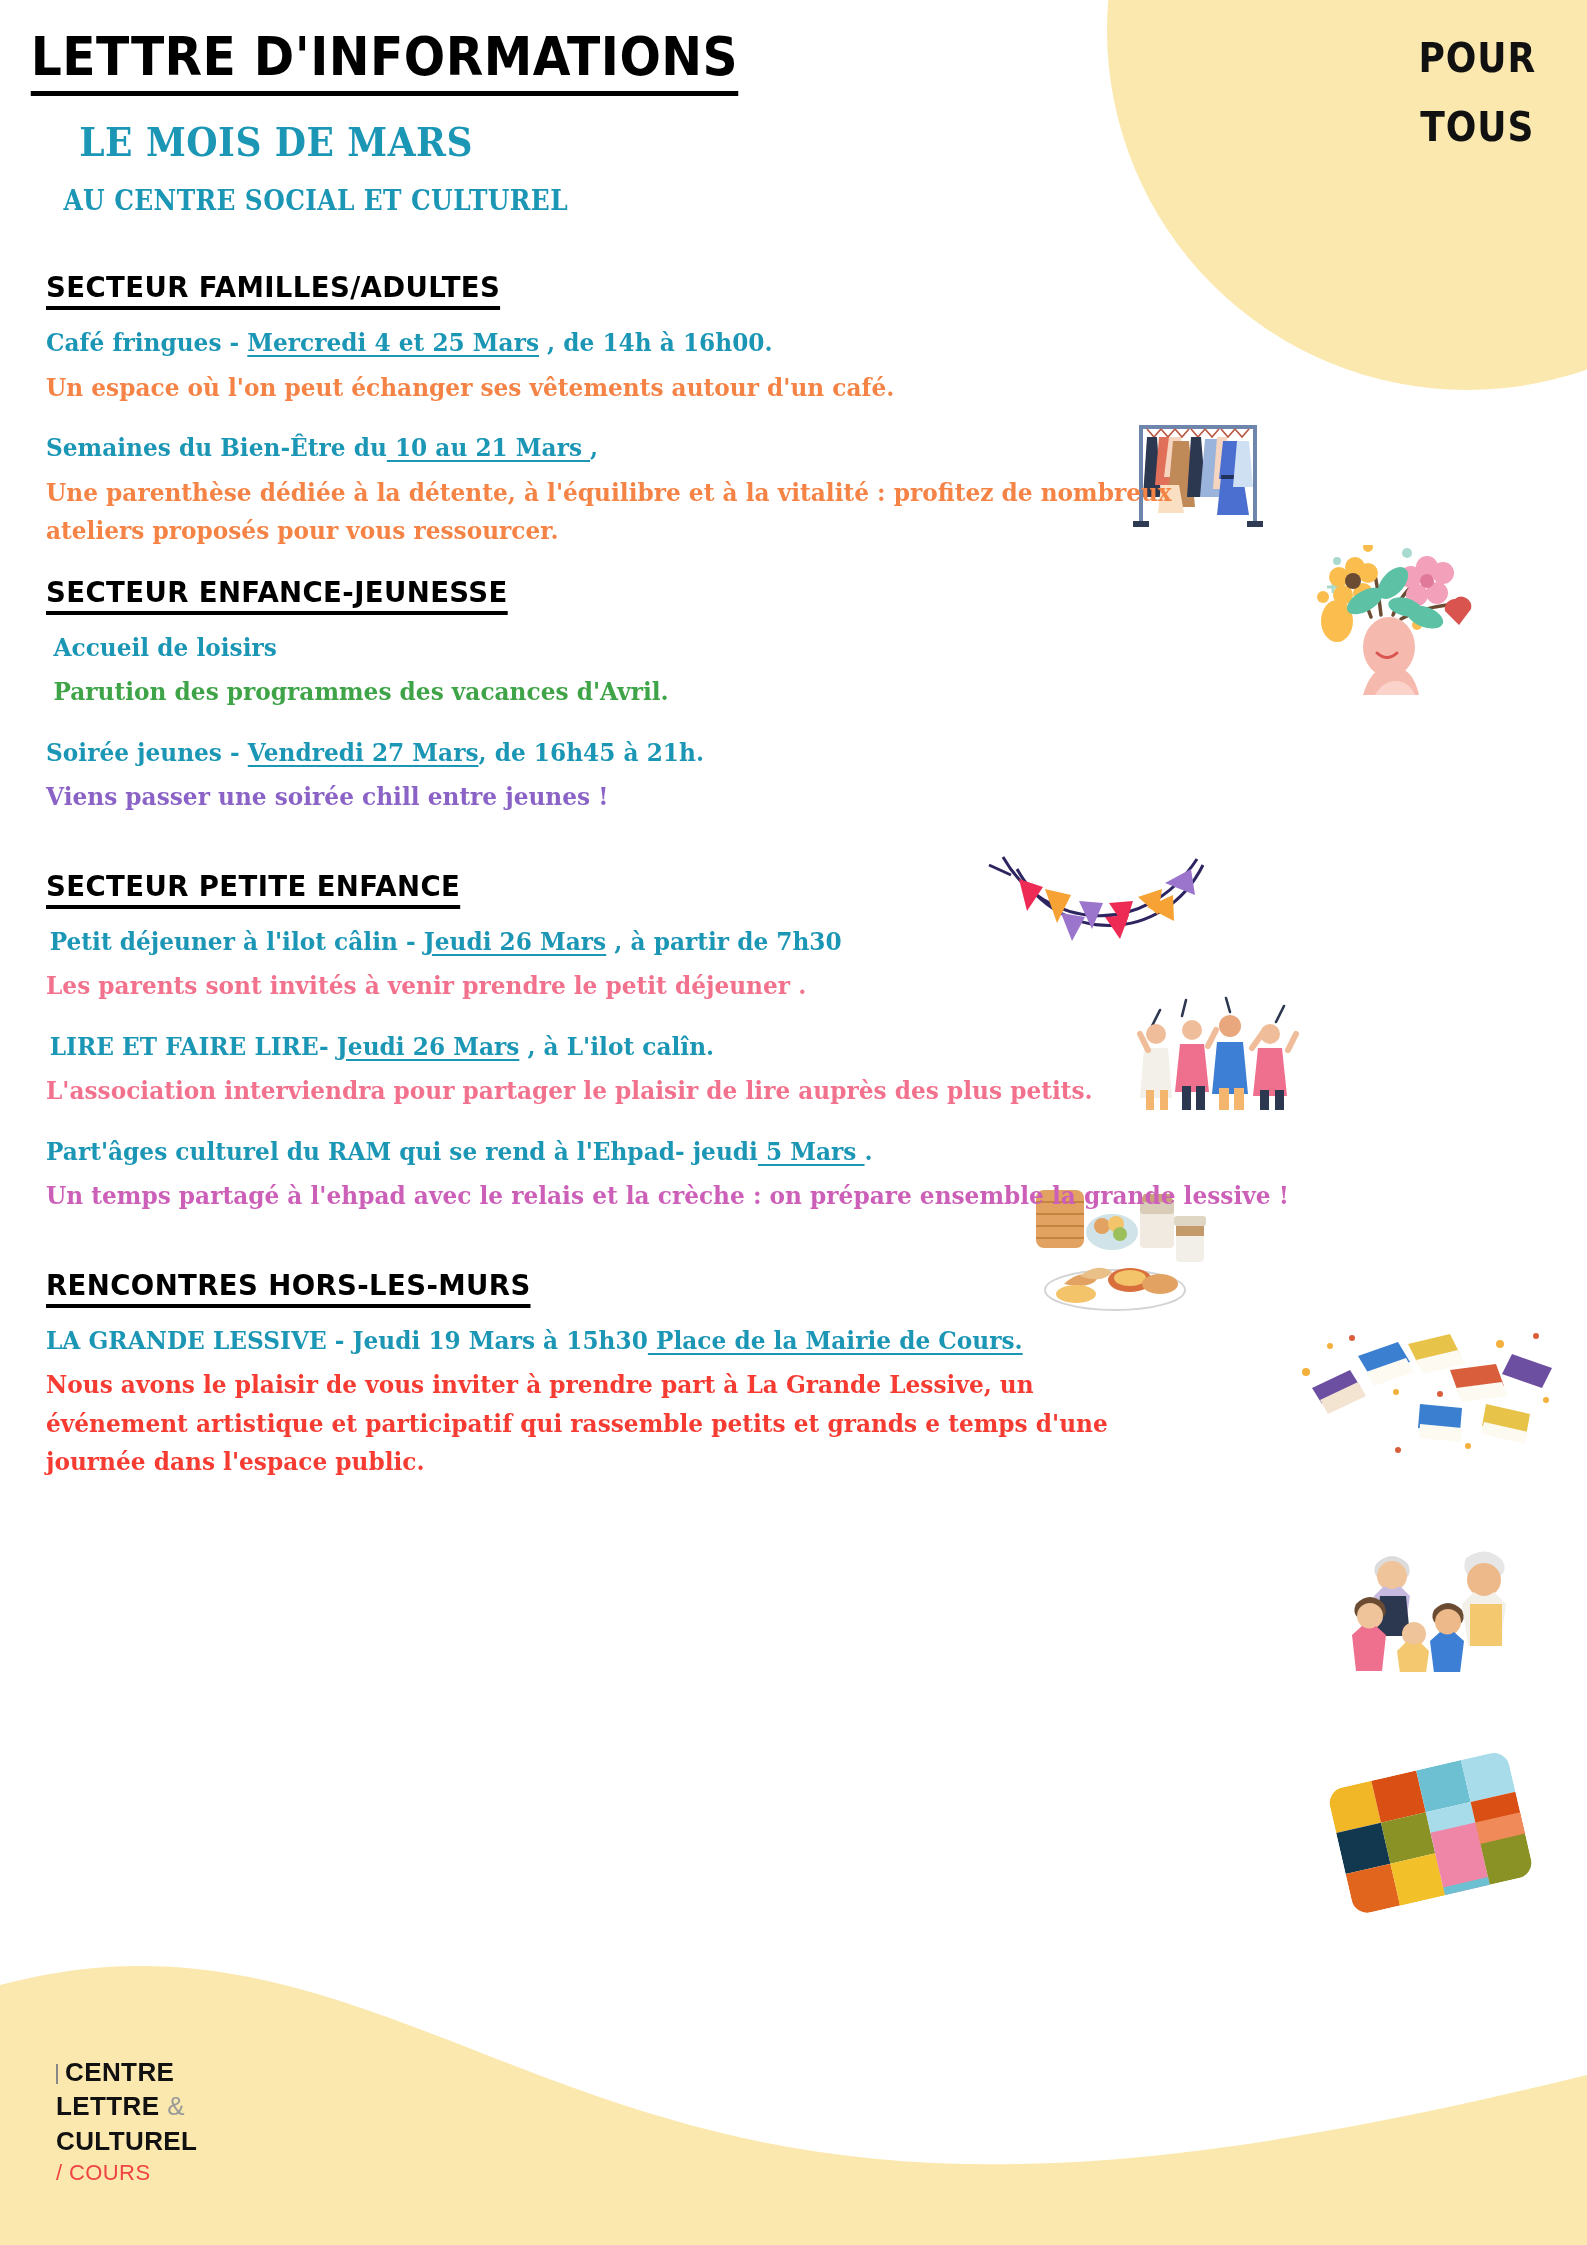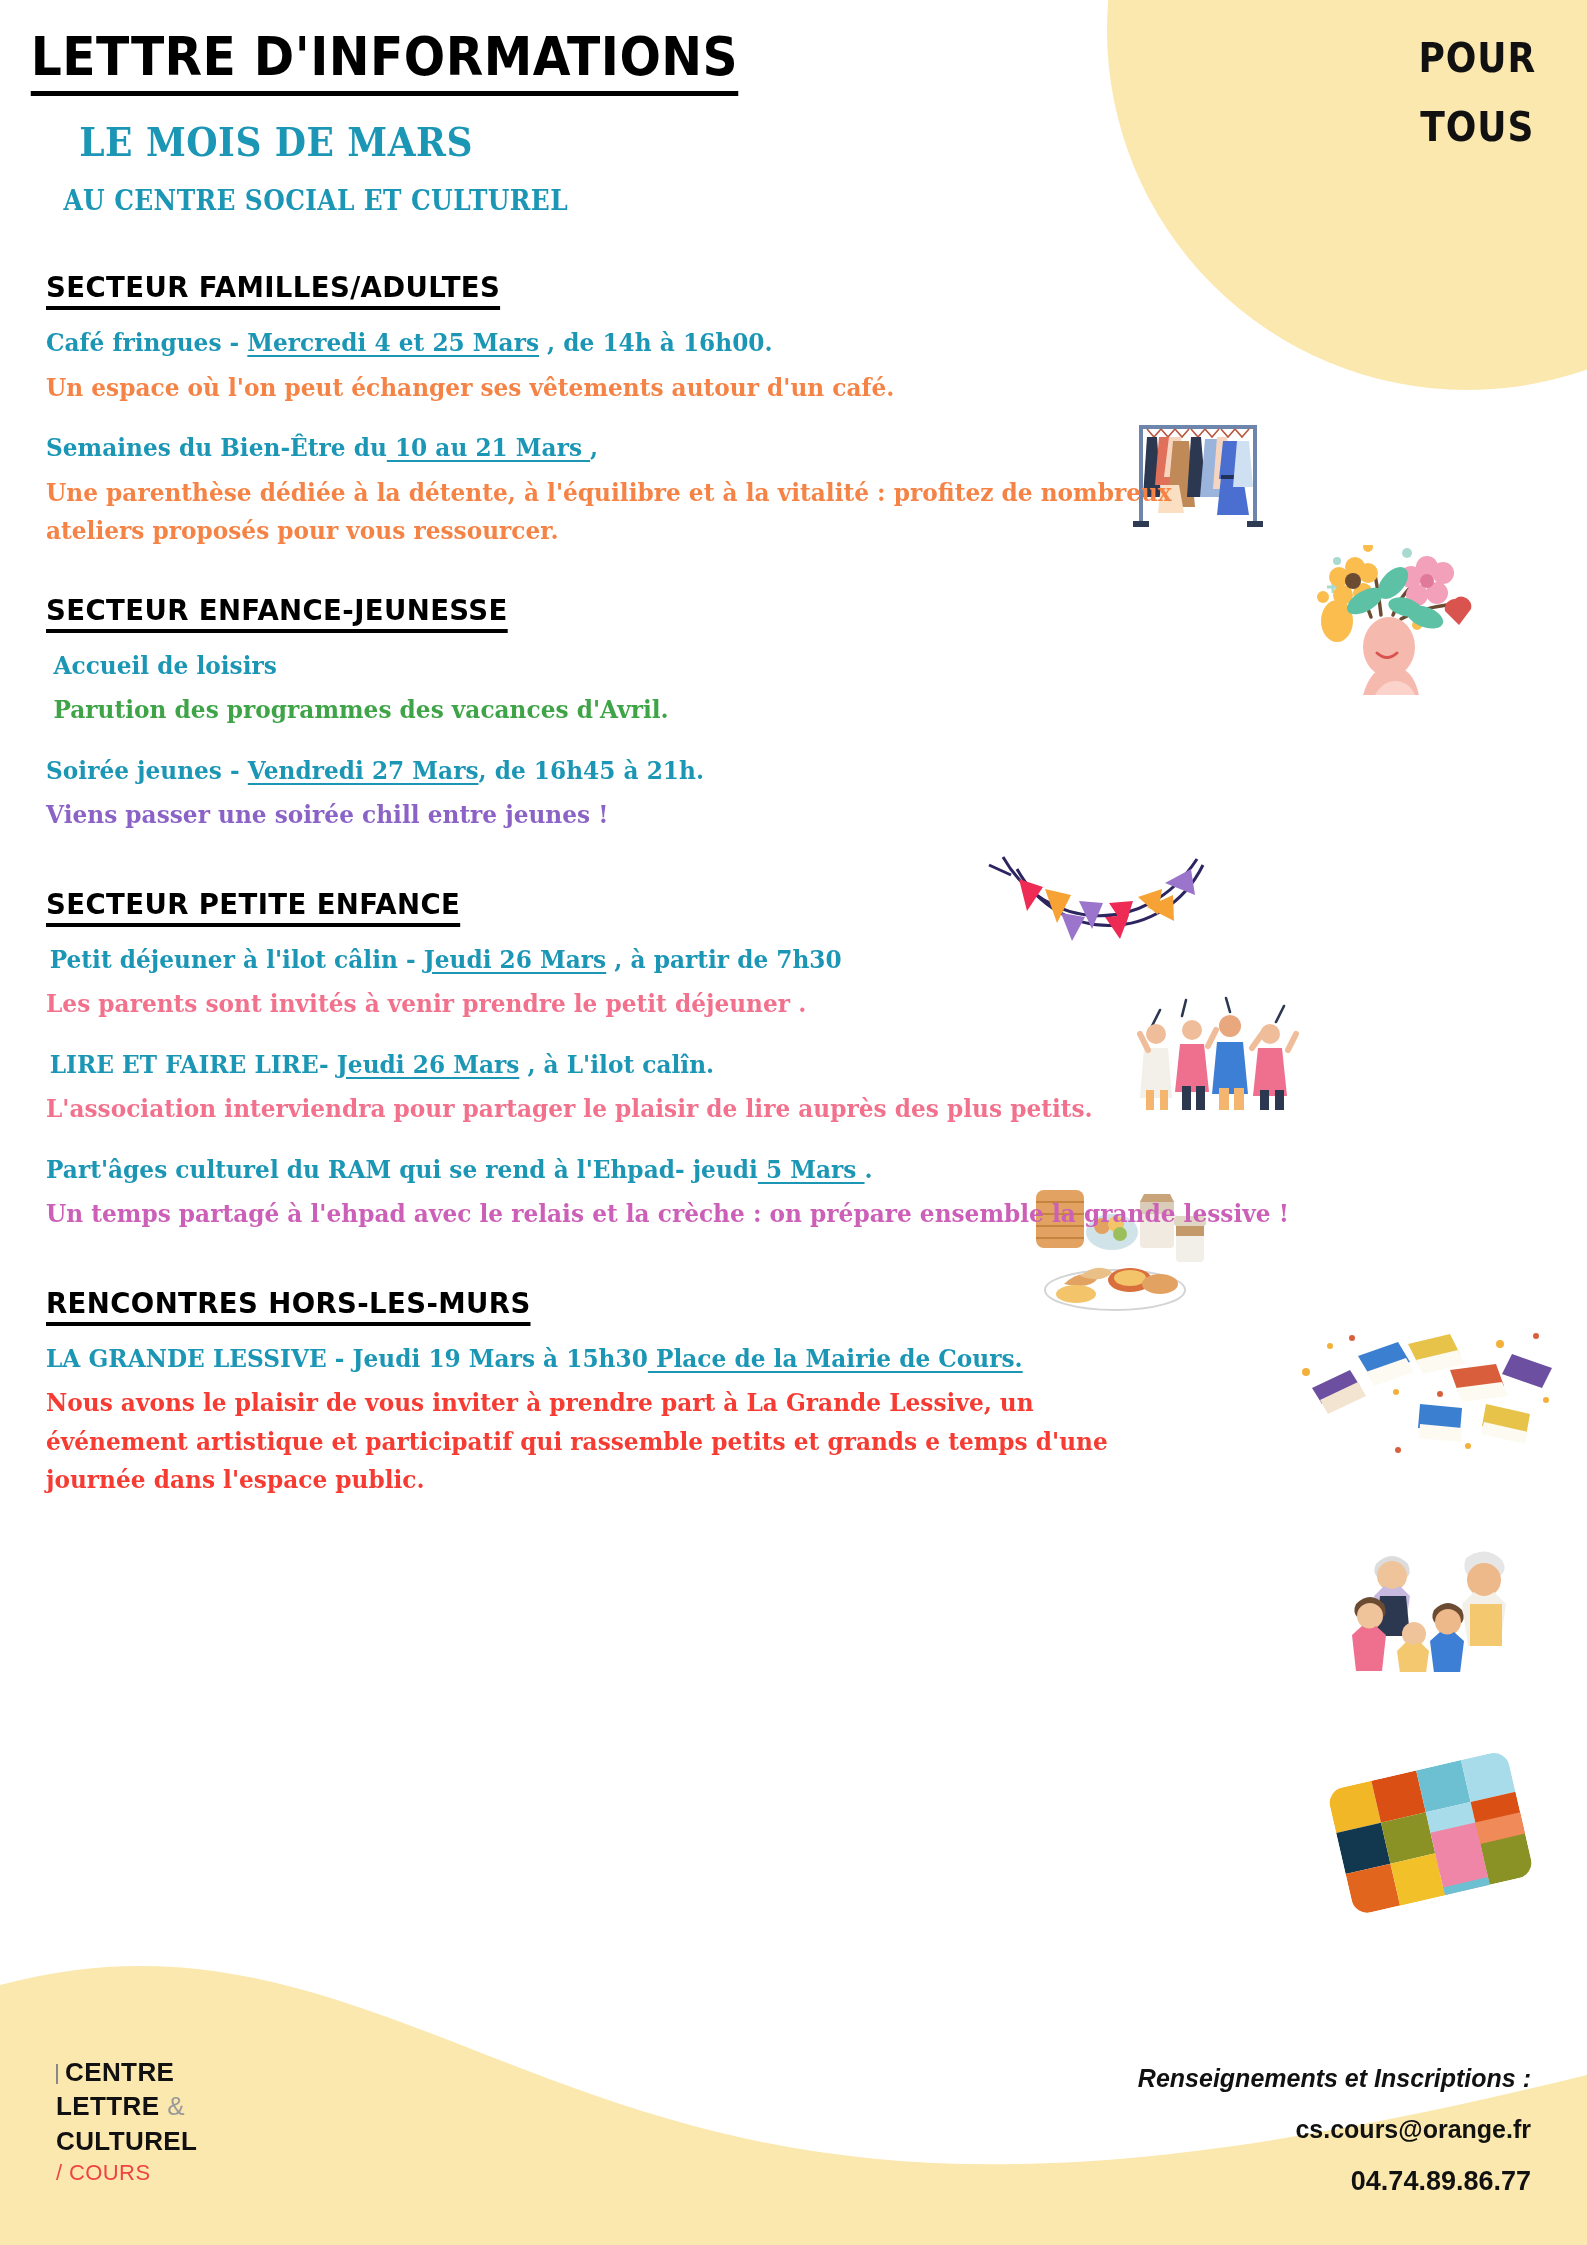--- a/index.html
+++ b/index.html
@@ -482,21 +482,21 @@
         <span>Café fringues - </span><span class="u">Mercredi 4 et 25 Mars</span><span> , de 14h à 16h00.</span>
       </p>
       <p class="para c-orange">Un espace où l'on peut échanger ses vêtements autour d'un café.</p>
 
       <p class="para c-teal sp">
         <span>Semaines du Bien-Être du</span><span class="u"> 10 au 21 Mars </span><span>,</span>
       </p>
       <p class="para c-orange" style="max-width:1230px"> Une parenthèse dédiée à la détente, à l'équilibre et à la vitalité : profitez de nombreux ateliers proposés pour vous ressourcer.</p>
     </div>
 
-    <div class="section" style="margin-top:42px">
+    <div class="section" style="margin-top:24px">
       <div class="section-title">SECTEUR ENFANCE-JEUNESSE</div>
 
       <p class="para c-teal indent">Accueil de loisirs</p>
       <p class="para c-green indent">Parution des programmes des vacances d'Avril.</p>
 
       <p class="para c-teal sp">
         <span>Soirée jeunes - </span><span class="u">Vendredi  27 Mars</span><span>, de 16h45 à 21h.</span>
       </p>
       <p class="para c-purple">Viens passer une soirée chill entre jeunes !</p>
     </div>
@@ -531,19 +531,14 @@
 
   </div>
 
   <div class="logo">
     <div class="l1"><span class="bar"></span><span>CENTRE</span></div>
     <div class="l2"><span>LETTRE</span> <span class="amp">&amp;</span></div>
     <div class="l3">CULTUREL</div>
     <div class="l4">/ COURS</div>
   </div>
 
-  <div class="contact">
-    <div class="ln1">Renseignements et Inscriptions :</div>
-    <div class="ln2">cs.cours@orange.fr</div>
-    <div class="ln3">04.74.89.86.77</div>
-  </div>
 
 </div>
 
 </body></html>

